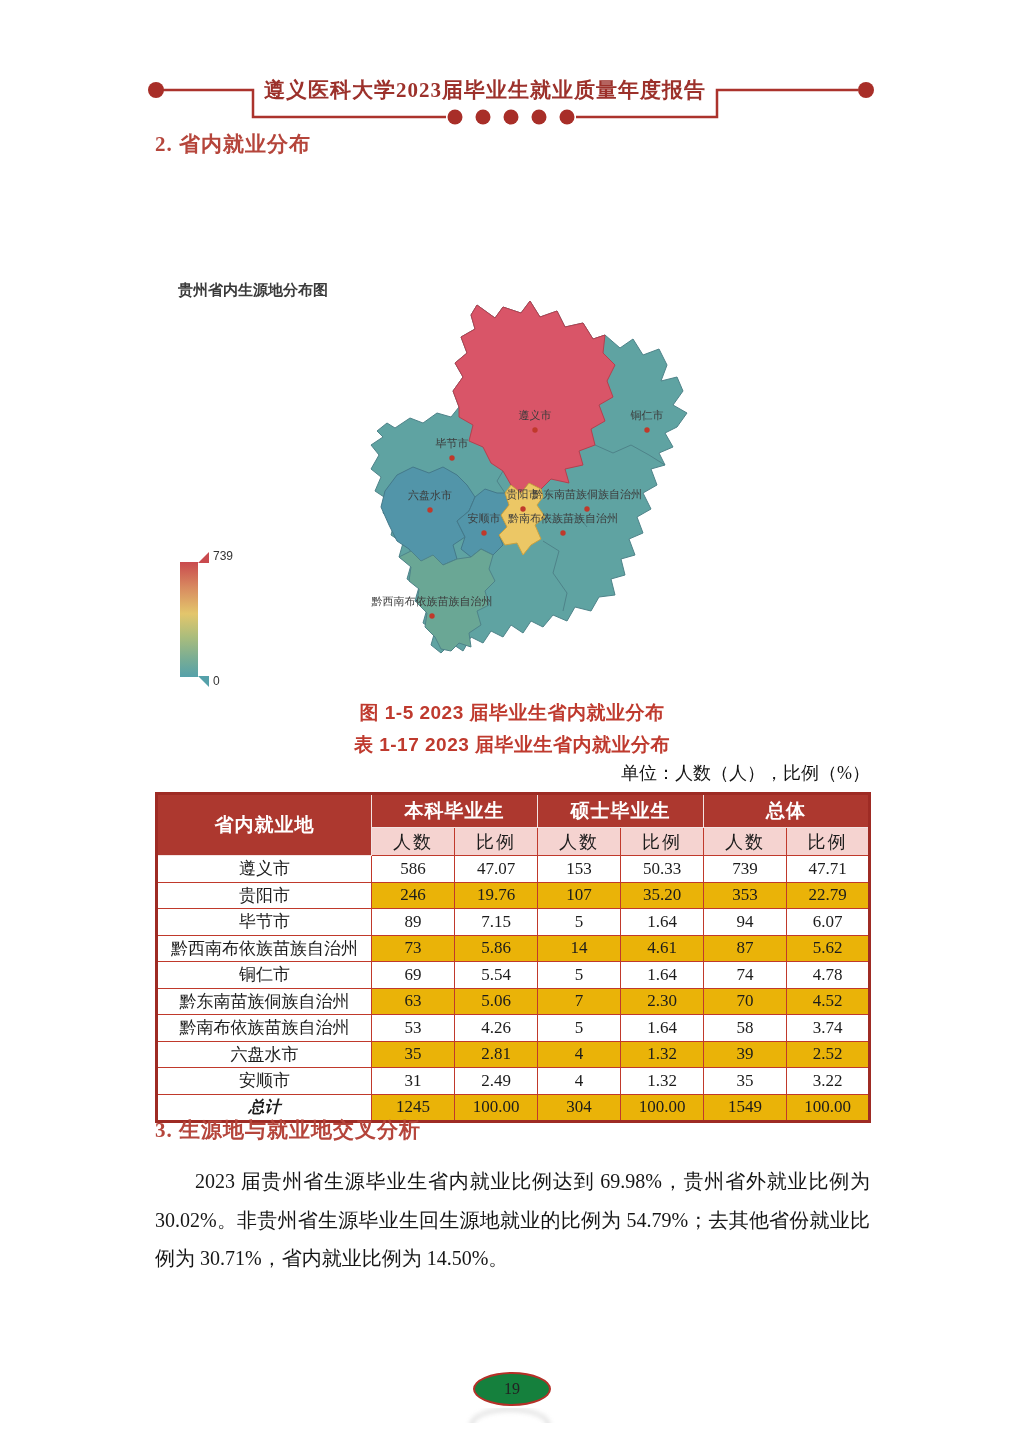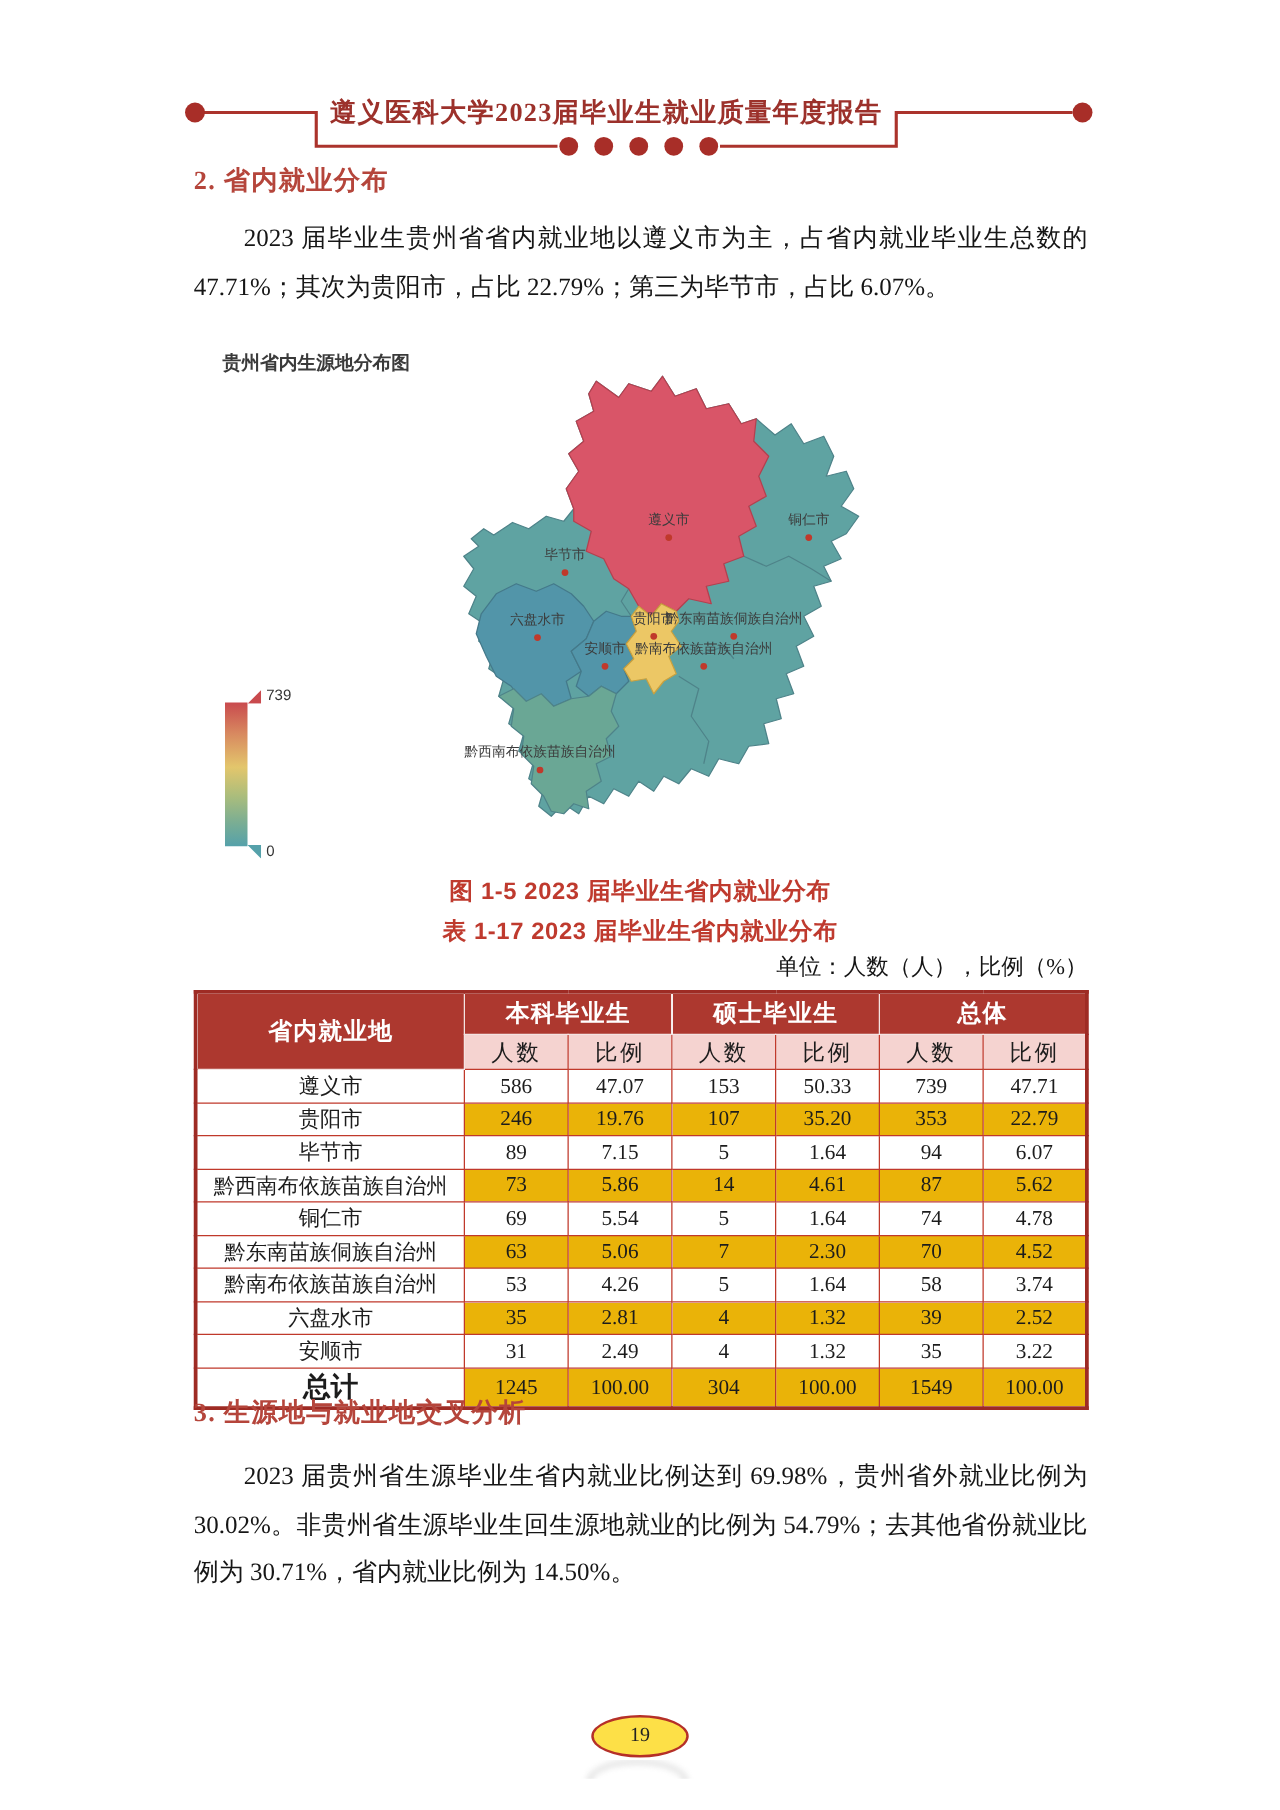--- a/index.html
+++ b/index.html
@@ -48,25 +48,25 @@
   
   table.rpt{position:absolute;left:155px;top:792px;border-collapse:collapse;table-layout:fixed;
             border:3px solid #9e2b24;font-family:"Liberation Serif","DejaVu Serif",serif;}
   table.rpt th,table.rpt td{border:1.5px solid #c0392b;padding:0;text-align:center;overflow:hidden;}
   tr.h1 th{height:32px;background:#ad382f;color:#ffffff;font-weight:700;font-size:19px;
            border:1.5px solid #f3e3e2;letter-spacing:1px;}
   tr.h2 th{height:27px;background:#f5d3d0;color:#1c1c1c;font-weight:400;font-size:18px;letter-spacing:2px;}
   table.rpt tbody td{height:25.5px;font-size:17px;background:#ffffff;}
   table.rpt tbody tr.alt td.d{background:#eab308;}
   table.rpt tbody tr.total td{font-weight:400;}
-  table.rpt tbody tr.total td.name{font-weight:700;font-size:22px;}
+  table.rpt tbody tr.total td.name{font-weight:700;font-size:16px;font-style:italic;}
 
   
   .pageno{position:absolute;left:473px;top:1372px;width:74px;height:30px;border:2px solid #b53028;
-          border-radius:50%;background:#fde047;text-align:center;line-height:30px;font-size:16px;color:#222;}
+          border-radius:50%;background:#15803d;text-align:center;line-height:30px;font-size:16px;color:#222;}
   .pageno-reflect{position:absolute;left:463px;top:1408px;width:94px;height:15px;overflow:hidden;opacity:.35;}
   .pageno-reflect .r{width:74px;height:28px;margin:0 auto;border:3px solid #8a8a8a;border-radius:50%;
                      filter:blur(2.5px);}
 </style>
 </head>
 <body>
 
 <div class="page">
 
   <svg class="hdr-svg" width="1024" height="140">
@@ -80,21 +80,20 @@
       <circle cx="455" cy="117" r="7.5"></circle>
       <circle cx="483" cy="117" r="7.5"></circle>
       <circle cx="511" cy="117" r="7.5"></circle>
       <circle cx="539" cy="117" r="7.5"></circle>
       <circle cx="567" cy="117" r="7.5"></circle>
     </g>
   </svg>
   <div class="hdr-title">遵义医科大学2023届毕业生就业质量年度报告</div>
 
   <div class="sec-heading sec2">2. 省内就业分布</div>
-  <div class="para para1">2023 届毕业生贵州省省内就业地以遵义市为主，占省内就业毕业生总数的 47.71%；其次为贵阳市，占比 22.79%；第三为毕节市，占比 6.07%。</div>
 
   <div class="map-title">贵州省内生源地分布图</div>
 
   <svg class="map-svg" width="400" height="400" viewBox="0 0 400 400">
 
     <path stroke="#4e8389" stroke-width="1" stroke-linejoin="round" d="M70,135 L85,125 L98,130 L112,120 L126,124 L134,114 L128,98 L138,84 L130,70 L142,60 L136,44 L150,36 L146,22 L152,12
              L170,25 L178,14 L196,20 L205,8 L215,24 L232,18 L240,34 L258,30 L268,46 L280,42
              L295,55 L308,46 L318,62 L334,56 L342,72 L336,88 L352,84 L358,98 L348,112 L362,120 L352,134 L340,140 L348,154 L334,160 L340,172 L326,176
              L332,192 L318,200 L326,216 L312,224 L318,240 L304,246 L310,262 L296,266 L300,282 L286,286 L290,302 L274,304 L266,318 L250,314 L242,328
              L228,322 L218,334 L206,328 L198,340 L186,332 L178,344 L166,338 L158,350 L146,344 L138,358 L126,350 L116,360 L106,352

